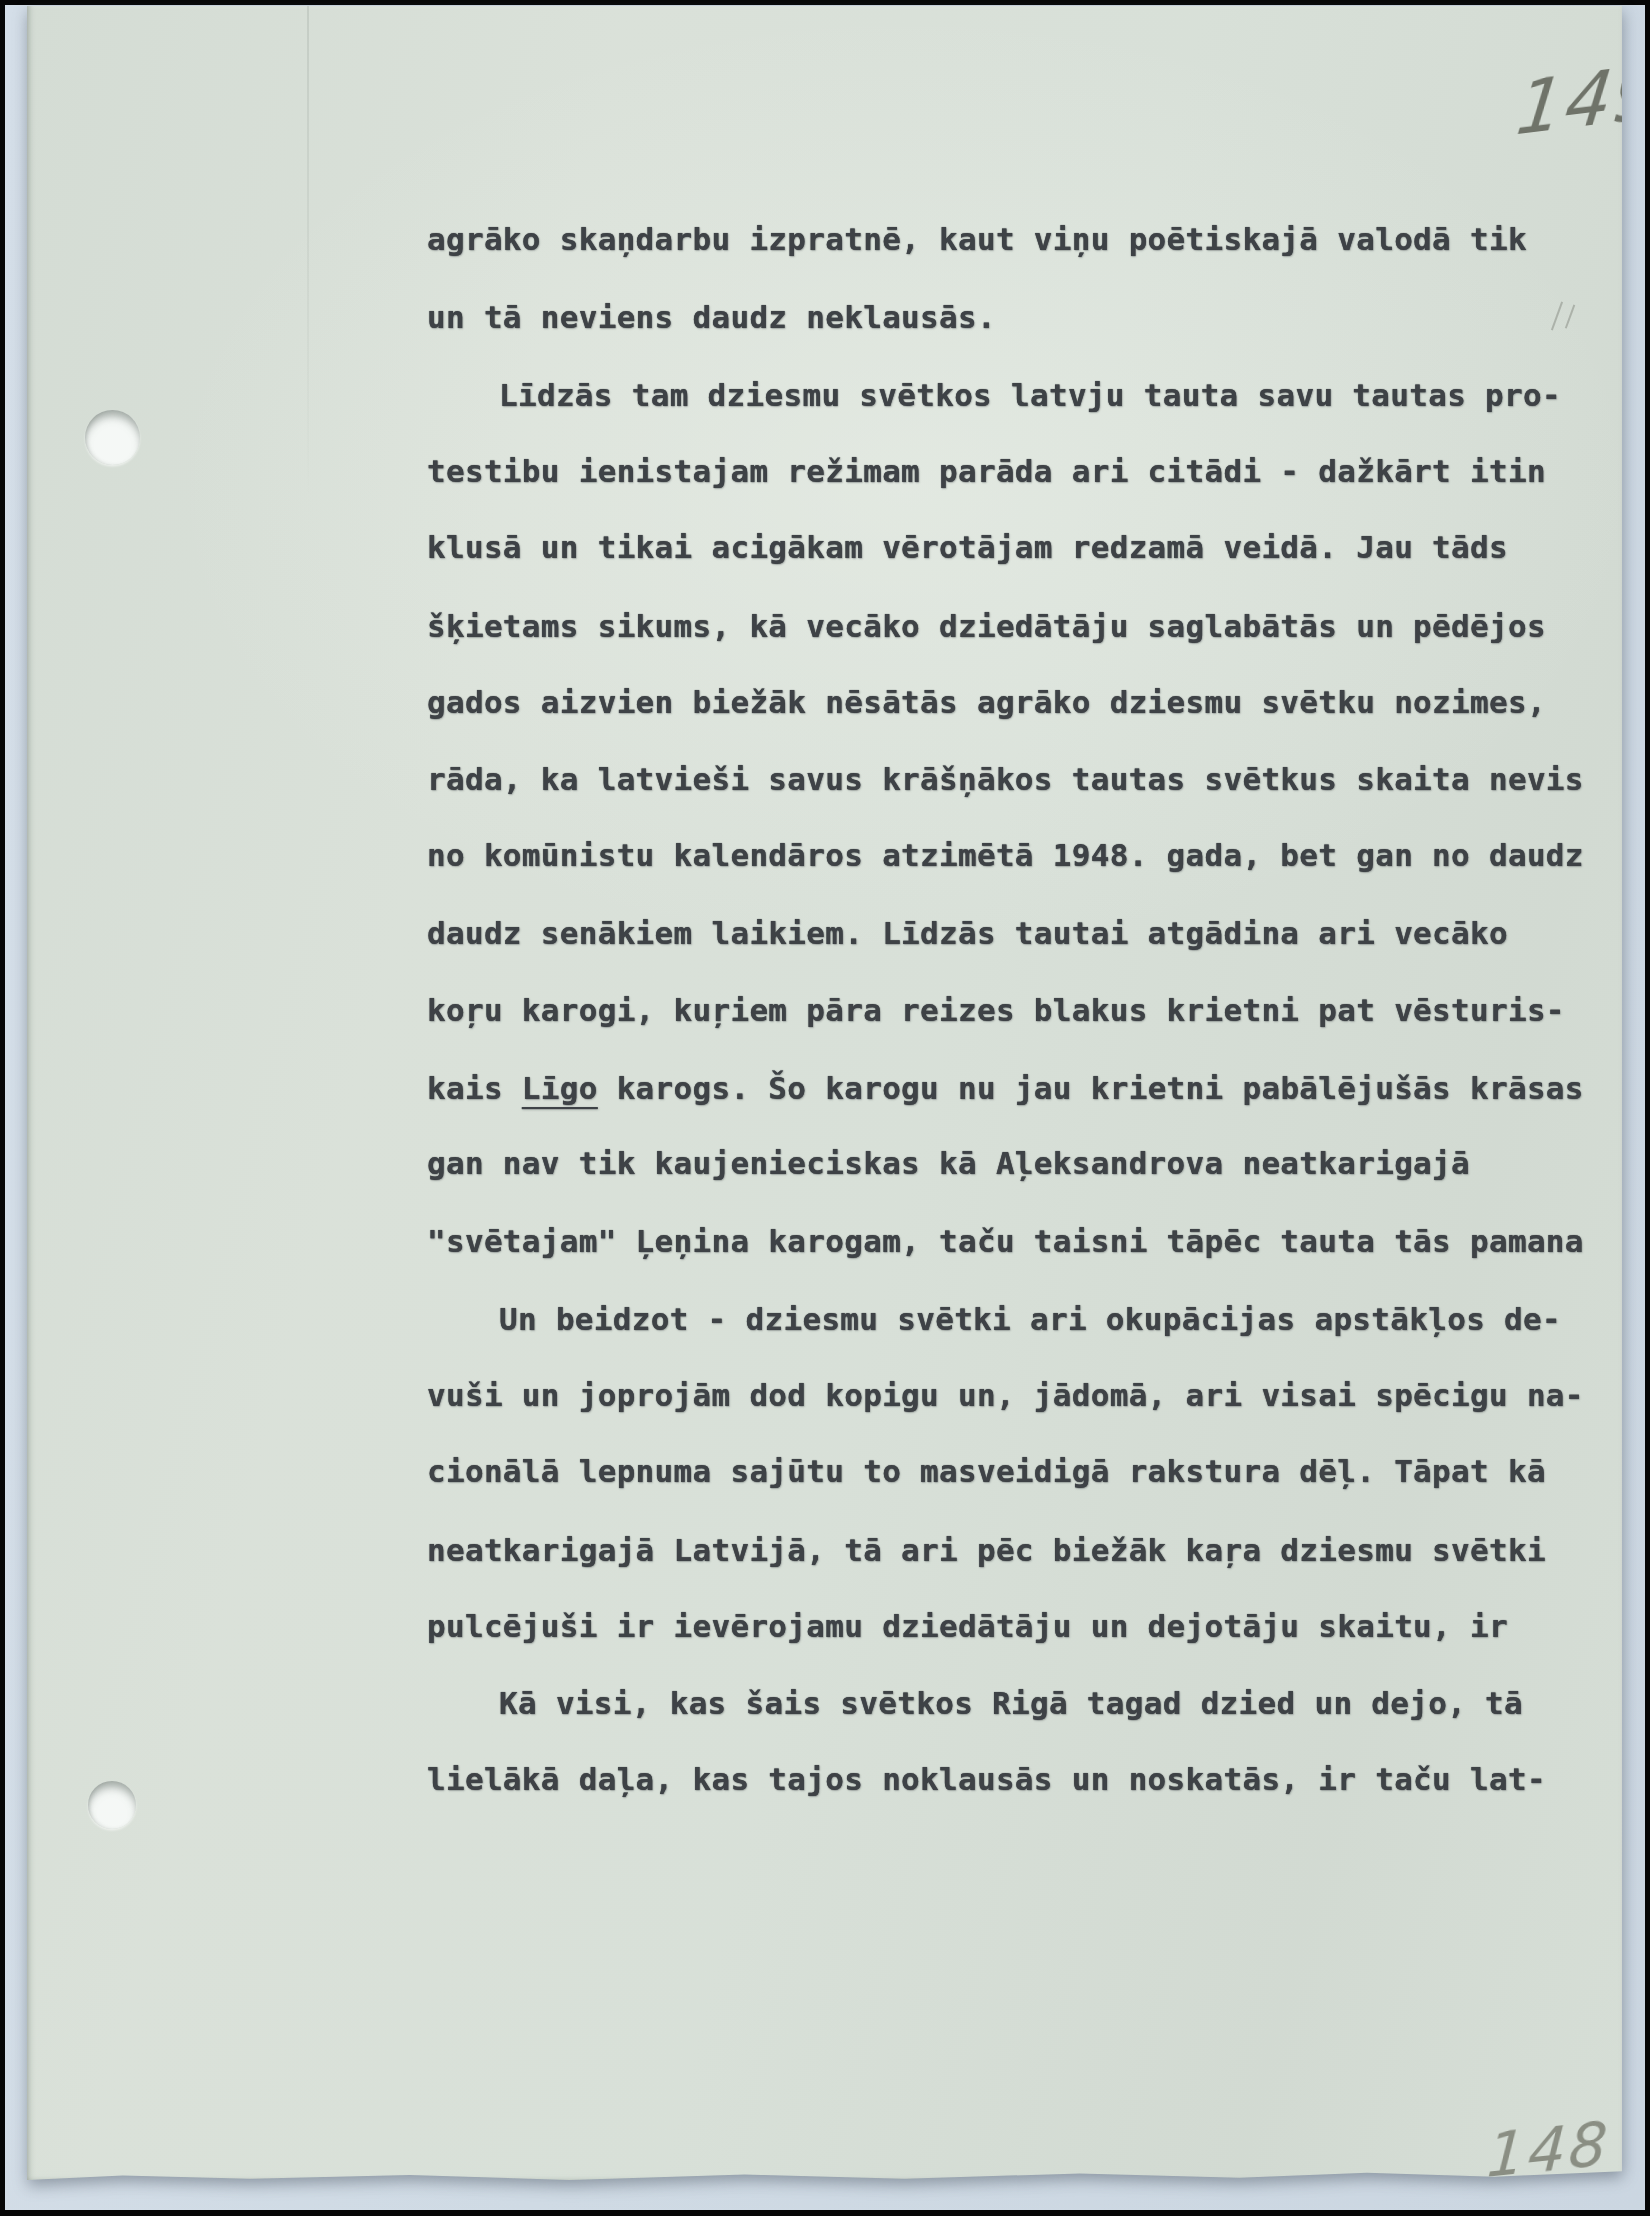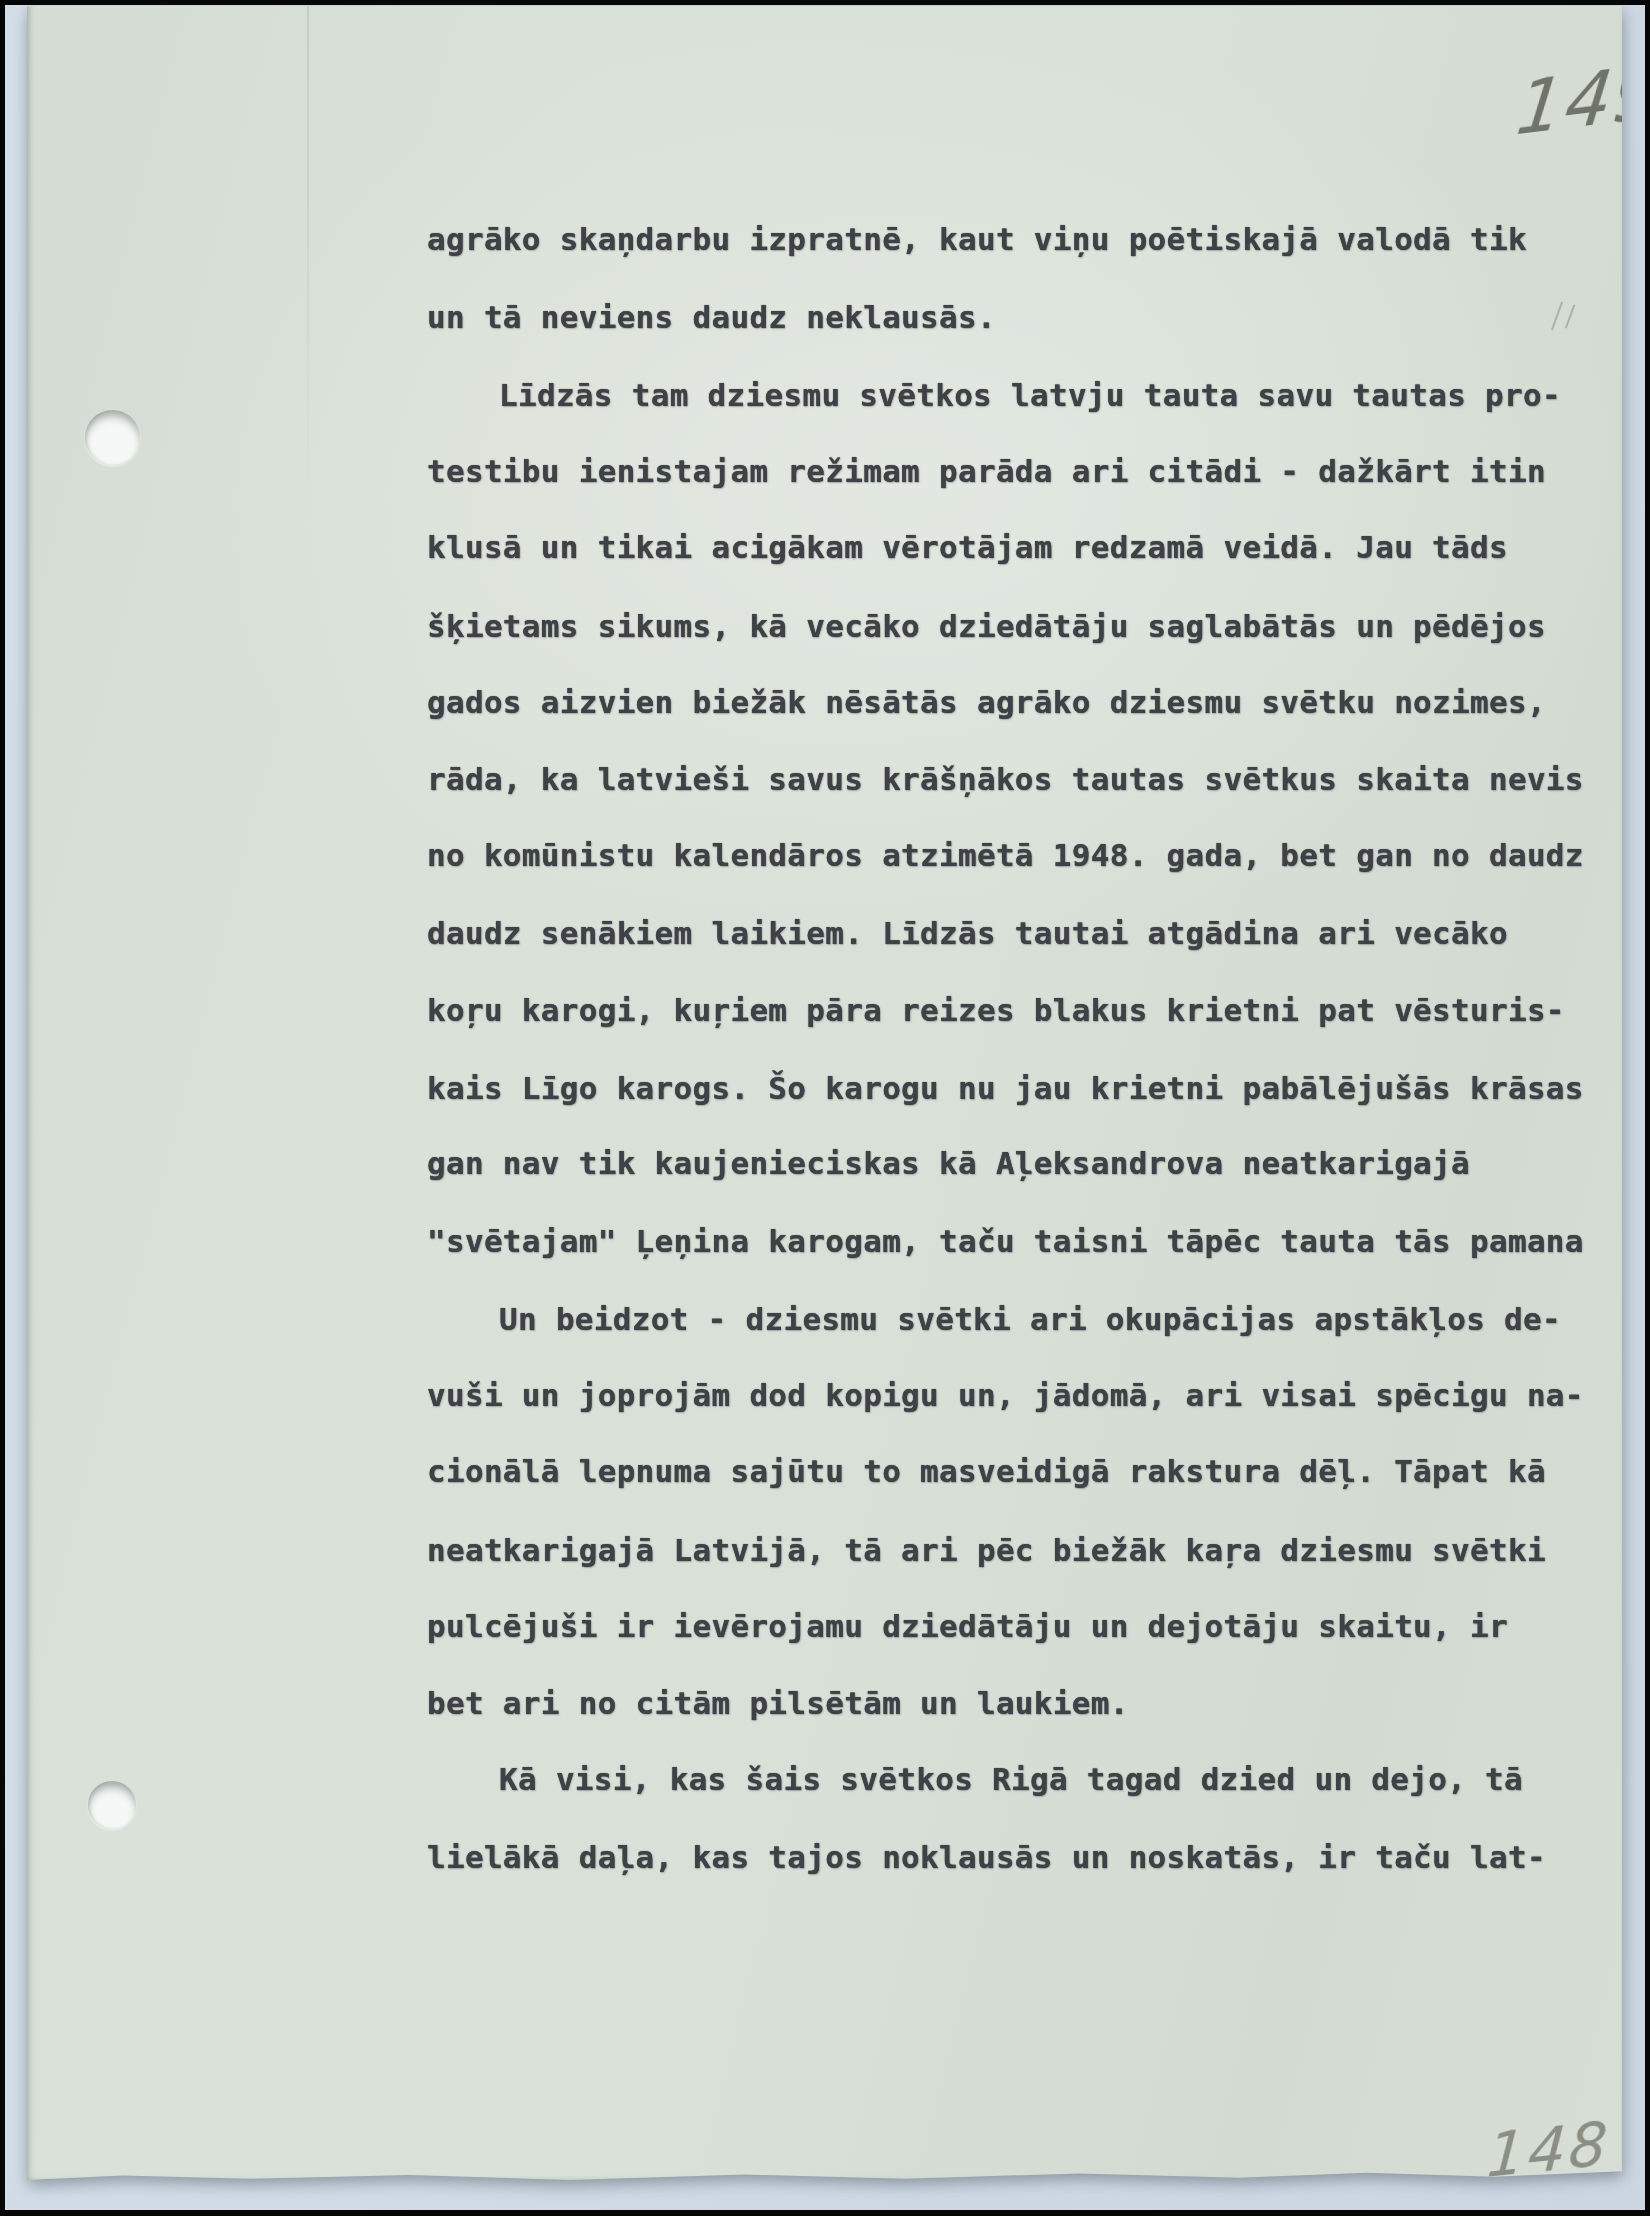--- a/index.html
+++ b/index.html
@@ -48,20 +48,21 @@
     font:700 31px/77px "DejaVu Sans Mono",monospace;
     color:#3e4246;letter-spacing:0.3px;
     text-shadow:0 0 1px rgba(52,56,60,.9),0.7px 0.7px 1.8px rgba(72,76,80,.35);
     filter:blur(0.3px);
   }
   .text-block .line{white-space:pre;height:77px;}
   .text-block .line.indent{text-indent:72px;}
   .text-block .line:nth-child(3n){transform:translateY(1.1px);}
   .text-block .line:nth-child(4n+1){transform:translateY(-0.7px);}
   .underlined{
+    text-decoration:underline;
     text-decoration-thickness:2.2px;
     text-underline-offset:8.2px;
   }
   .page-num{
     position:absolute;
     font-family:"DejaVu Sans",sans-serif;font-style:italic;
     filter:blur(0.4px);
   }
   .page-num.top{
     left:1490px;top:51px;font-size:73px;letter-spacing:2.2px;
@@ -108,21 +109,20 @@
         <div class="line">daudz senākiem laikiem. Līdzās tautai atgādina ari vecāko</div>
         <div class="line">koŗu karogi, kuŗiem pāra reizes blakus krietni pat vēsturis-</div>
         <div class="line">kais <span class="underlined">Līgo</span> karogs. Šo karogu nu jau krietni pabālējušās krāsas</div>
         <div class="line">gan nav tik kaujenieciskas kā Aļeksandrova neatkarigajā</div>
         <div class="line">"svētajam" Ļeņina karogam, taču taisni tāpēc tauta tās pamana</div>
         <div class="line indent">Un beidzot - dziesmu svētki ari okupācijas apstākļos de-</div>
         <div class="line">vuši un joprojām dod kopigu un, jādomā, ari visai spēcigu na-</div>
         <div class="line">cionālā lepnuma sajūtu to masveidigā rakstura dēļ. Tāpat kā</div>
         <div class="line">neatkarigajā Latvijā, tā ari pēc biežāk kaŗa dziesmu svētki</div>
         <div class="line">pulcējuši ir ievērojamu dziedātāju un dejotāju skaitu, ir</div>
-        <div class="line">bet ari no citām pilsētām un laukiem.</div>
         <div class="line indent">Kā visi, kas šais svētkos Rigā tagad dzied un dejo, tā</div>
         <div class="line">lielākā daļa, kas tajos noklausās un noskatās, ir taču lat-</div>
       </div>
 
     <div class="pencil-mark"></div>
 
     <div class="page-num bottom">148</div>
   </div>
 </div>
 

